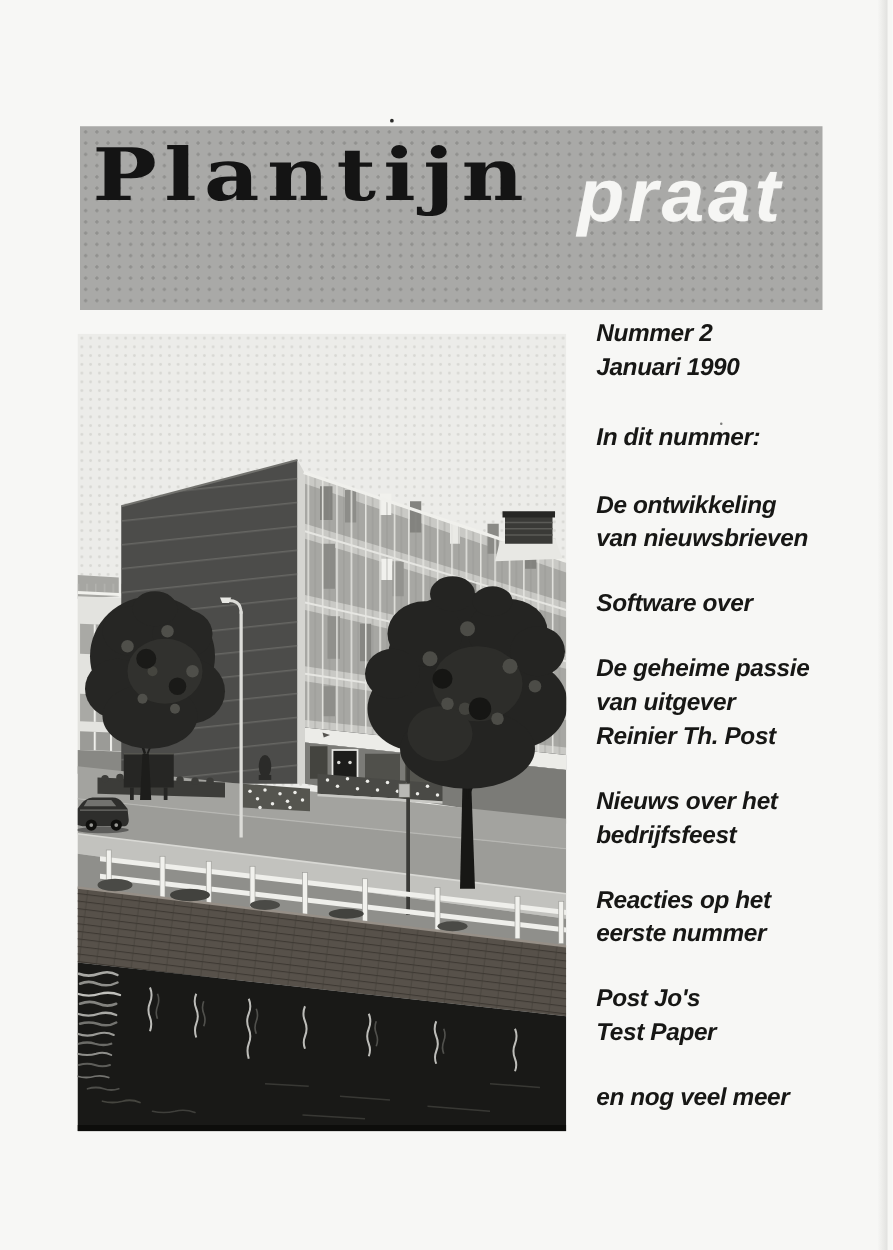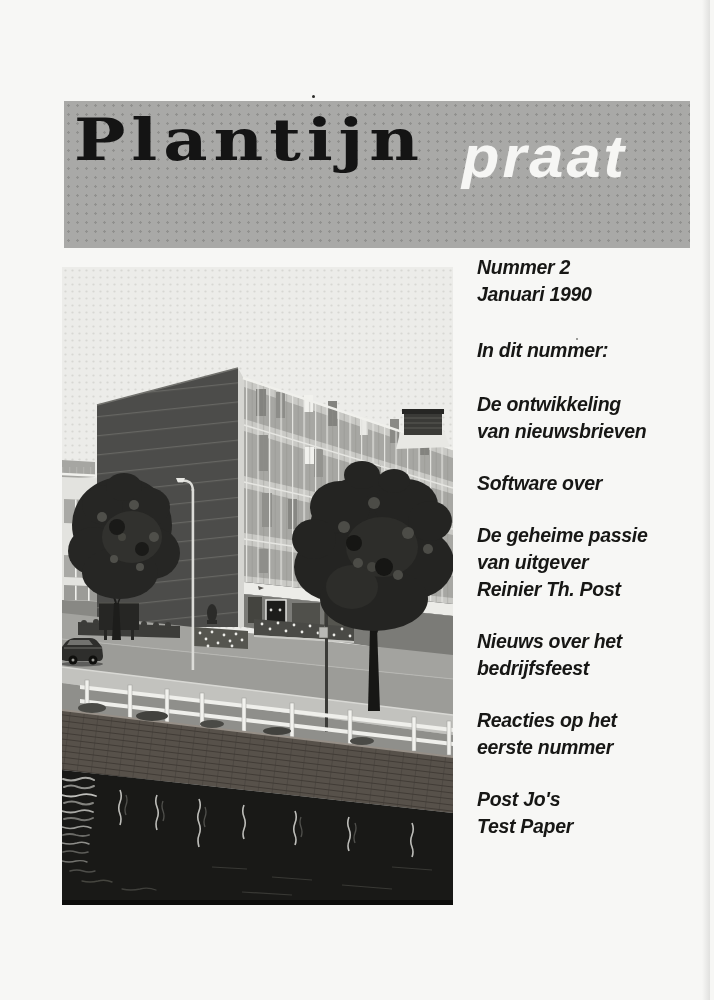--- a/index.html
+++ b/index.html
@@ -11,21 +11,20 @@
     position:absolute;top:0;right:4px;width:8px;height:100%;
     background:linear-gradient(to right,rgba(110,110,108,0),rgba(110,110,108,0.16));
   }
   .speck{position:absolute;border-radius:50%;background:#2b2b29;}
   
   .masthead{
     position:absolute;left:64px;top:101px;width:594px;height:147px;
     background-color:#a9a9a7;
     background-image:radial-gradient(circle,#90908e 1.1px,rgba(0,0,0,0) 1.45px);
     background-size:9px 9px;
-    padding-left:32px;
   }
   .word-black{
     position:absolute;left:10px;top:10px;
     font-family:"DejaVu Serif",serif;font-weight:700;font-size:58px;line-height:58px;
     color:#141414;letter-spacing:5px;white-space:nowrap;
     transform:scaleX(1.18);transform-origin:left top;
   }
   .word-white{
     position:absolute;left:398px;top:26px;
     font-style:italic;font-weight:bold;font-size:60px;line-height:60px;
@@ -414,16 +413,19 @@
     <div class="blk">
       <span class="line">Reacties op het</span>
       <span class="line">eerste nummer</span>
     </div>
 
     <div class="blk">
       <span class="line">Post Jo's</span>
       <span class="line">Test Paper</span>
     </div>
 
+    <div class="blk">
+      <span class="line">en nog veel meer</span>
+    </div>
   </div>
 
   <div class="edge-shadow"></div>
 </div>
 
 </body></html>

